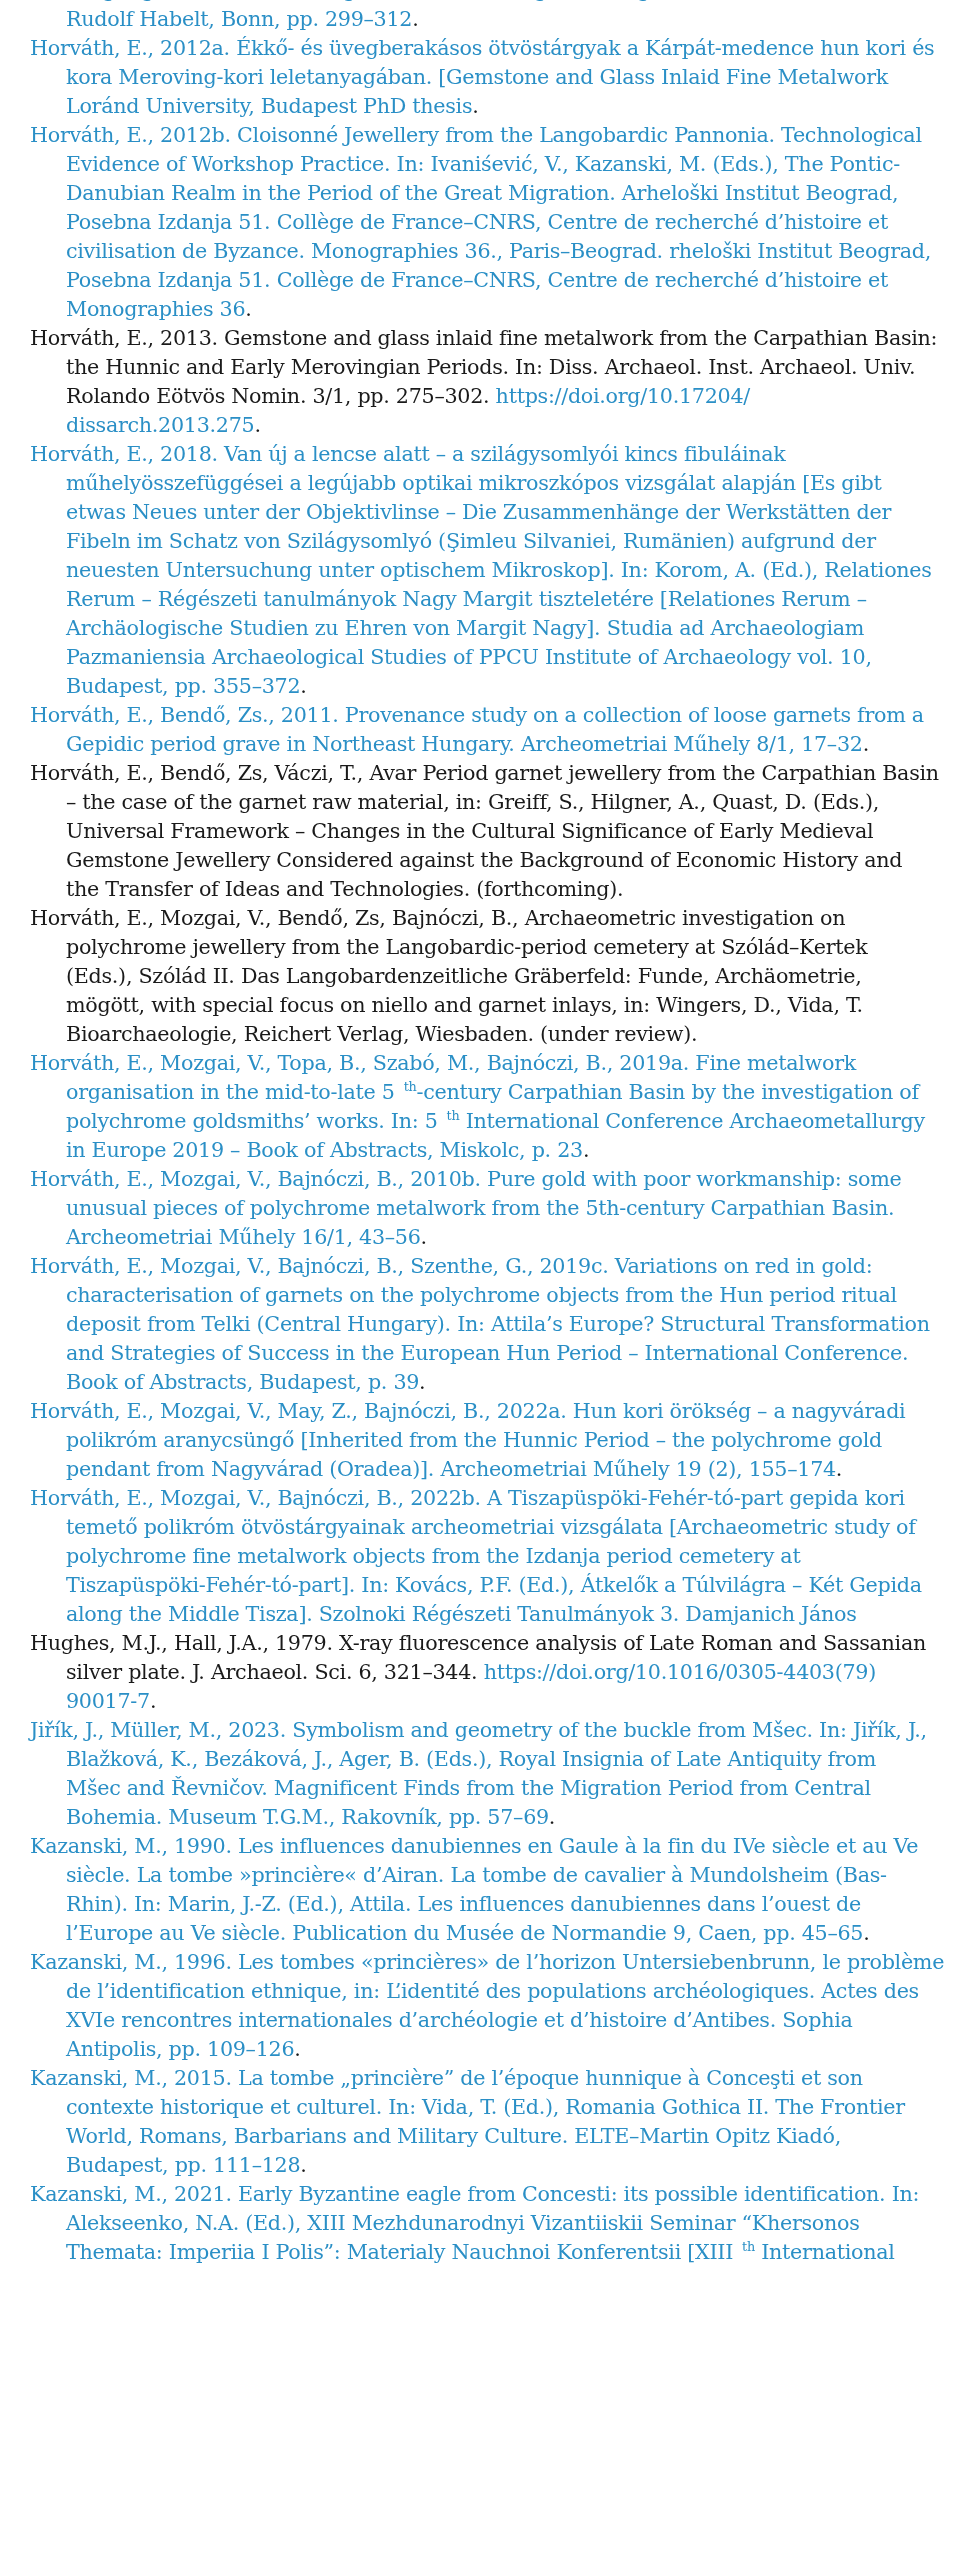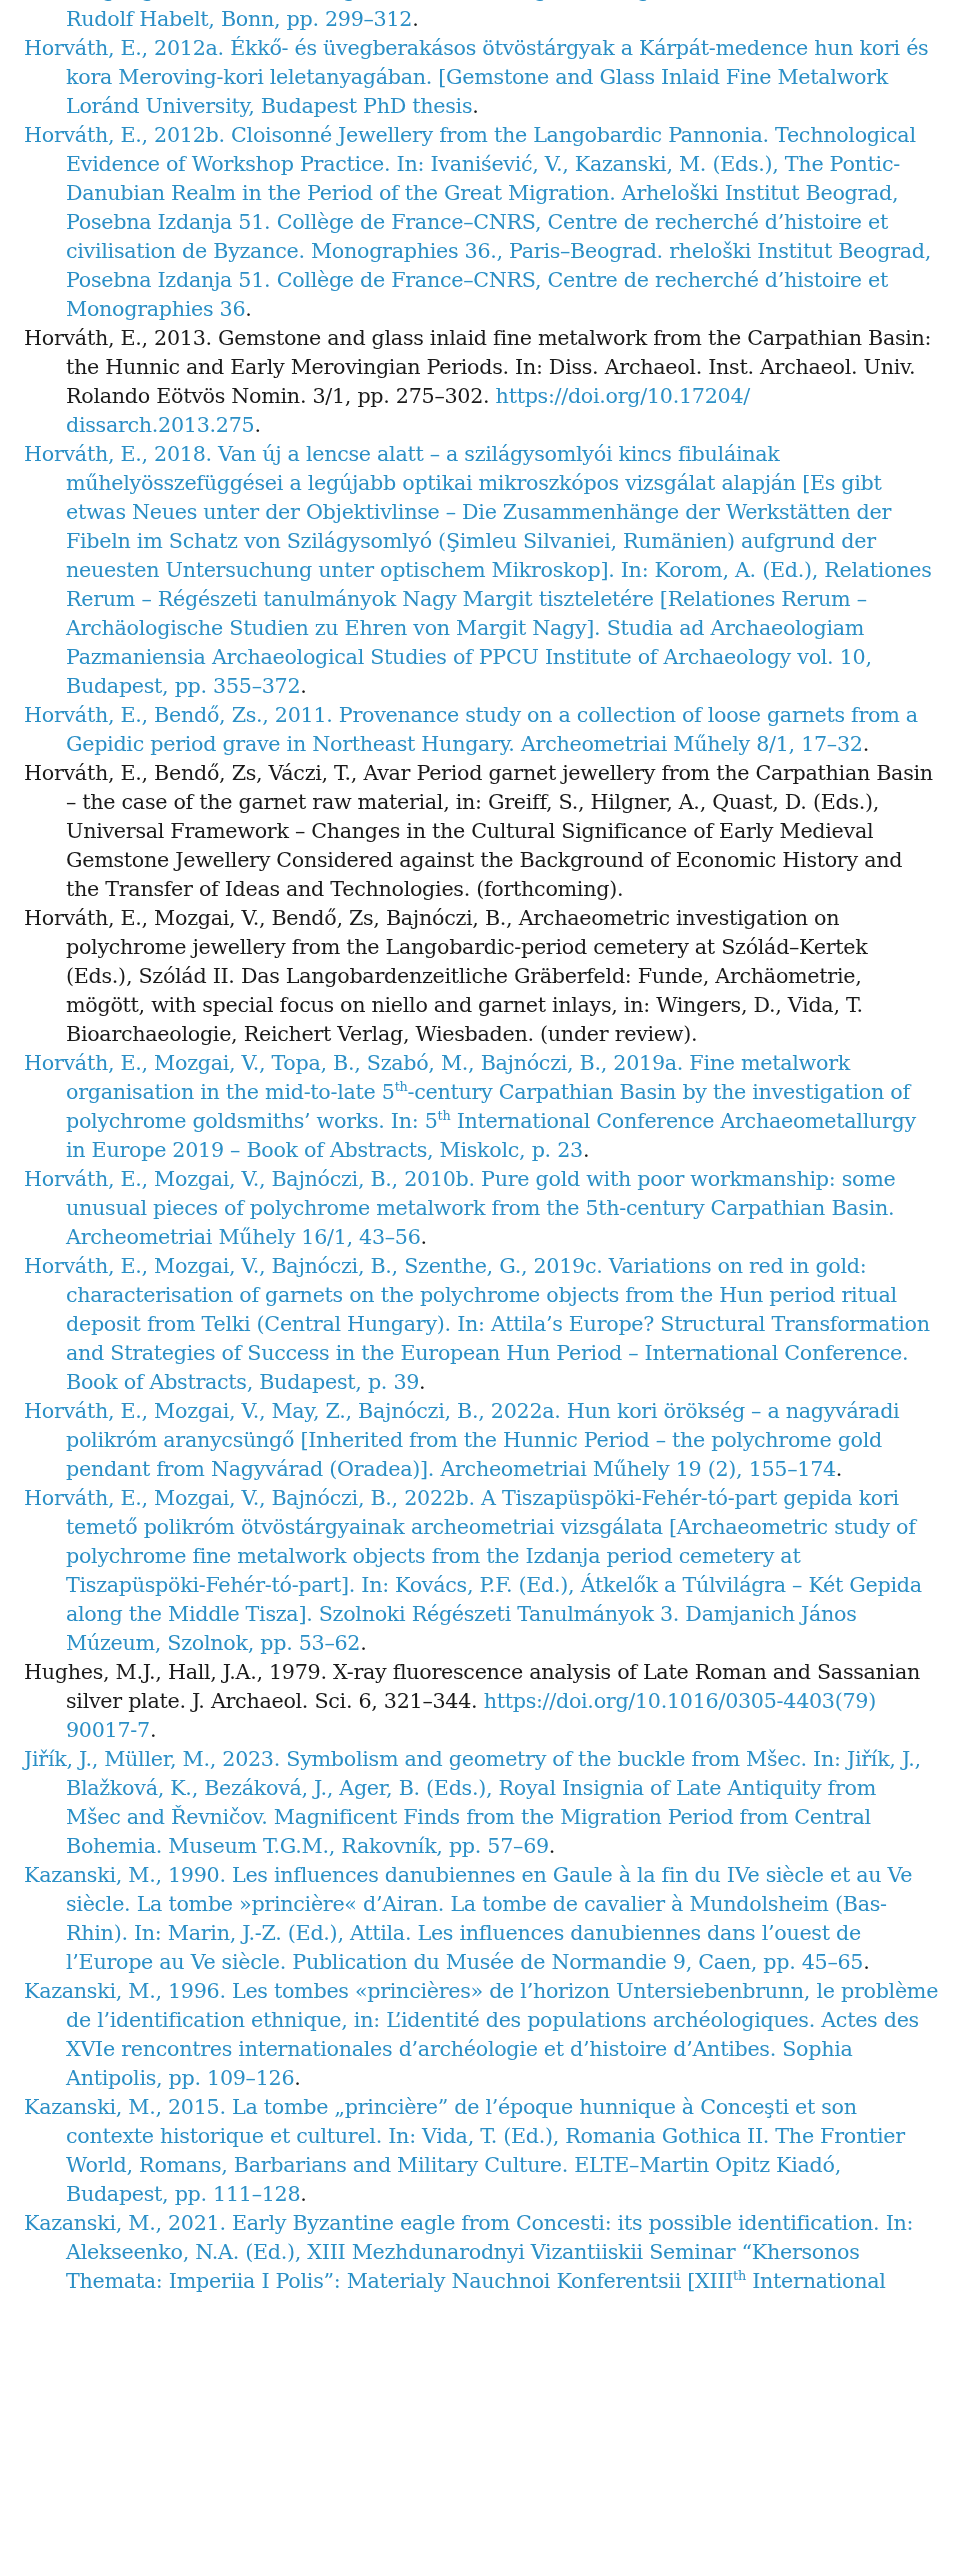--- a/index.html
+++ b/index.html
@@ -5,25 +5,25 @@
   html, body { margin: 0; padding: 0; background: #ffffff; }
   body { width: 978px; height: 2576px; overflow: hidden; position: relative; }
   #refs {
     position: absolute; left: 0; top: -24px; width: 978px;
     font-family: "DejaVu Serif", "Liberation Serif", serif;
     font-size: 20.7px; line-height: 29px; color: #1a1a1a;
     letter-spacing: -0.3px;
   }
   .ref { margin: 0; }
   .ln { white-space: nowrap; display: block; height: 29px; }
-  .ln.first { padding-left: 24px; }
+  .ln.first { padding-left: 30px; }
   .ln.cont { padding-left: 66px; }
   .blue { color: #2a8fc6; }
   .black { color: #1a1a1a; }
-  sup { font-size: 0.62em; line-height: 0; vertical-align: 0.62em; }
+  sup { font-size: 0.62em; line-height: 0; vertical-align: 0.62em; margin-left: 9px; }
 </style>
 </head>
 <body>
 
 <div id="refs">
     <div class="ref">
       <span class="ln cont"><span class="blue">Bergungen, Zusammenhänge und Neudeutungen. Verlag Dr. Rudolf Habelt, ...</span></span>
       <span class="ln cont"><span class="blue">Rudolf Habelt, Bonn, pp. 299–312</span><span class="black">.</span></span>
     </div>
     <div class="ref">
@@ -97,21 +97,20 @@
       <span class="ln first"><span class="blue">Horváth, E., Mozgai, V., May, Z., Bajnóczi, B., 2022a. Hun kori örökség – a nagyváradi</span></span>
       <span class="ln cont"><span class="blue">polikróm aranycsüngő [Inherited from the Hunnic Period – the polychrome gold</span></span>
       <span class="ln cont"><span class="blue">pendant from Nagyvárad (Oradea)]. Archeometriai Műhely 19 (2), 155–174</span><span class="black">.</span></span>
     </div>
     <div class="ref">
       <span class="ln first"><span class="blue">Horváth, E., Mozgai, V., Bajnóczi, B., 2022b. A Tiszapüspöki-Fehér-tó-part gepida kori</span></span>
       <span class="ln cont"><span class="blue">temető polikróm ötvöstárgyainak archeometriai vizsgálata [Archaeometric study of</span></span>
       <span class="ln cont"><span class="blue">polychrome fine metalwork objects from the Izdanja period cemetery at</span></span>
       <span class="ln cont"><span class="blue">Tiszapüspöki-Fehér-tó-part]. In: Kovács, P.F. (Ed.), Átkelők a Túlvilágra – Két Gepida</span></span>
       <span class="ln cont"><span class="blue">along the Middle Tisza]. Szolnoki Régészeti Tanulmányok 3. Damjanich János</span></span>
-      <span class="ln cont"><span class="blue">Múzeum, Szolnok, pp. 53–62</span><span class="black">.</span></span>
     </div>
     <div class="ref">
       <span class="ln first"><span class="black">Hughes, M.J., Hall, J.A., 1979. X-ray fluorescence analysis of Late Roman and Sassanian</span></span>
       <span class="ln cont"><span class="black">silver plate. J. Archaeol. Sci. 6, 321–344. </span><span class="blue">https://doi.org/10.1016/0305-4403(79)</span></span>
       <span class="ln cont"><span class="blue">90017-7</span><span class="black">.</span></span>
     </div>
     <div class="ref">
       <span class="ln first"><span class="blue">Jiřík, J., Müller, M., 2023. Symbolism and geometry of the buckle from Mšec. In: Jiřík, J.,</span></span>
       <span class="ln cont"><span class="blue">Blažková, K., Bezáková, J., Ager, B. (Eds.), Royal Insignia of Late Antiquity from</span></span>
       <span class="ln cont"><span class="blue">Mšec and Řevničov. Magnificent Finds from the Migration Period from Central</span></span>

